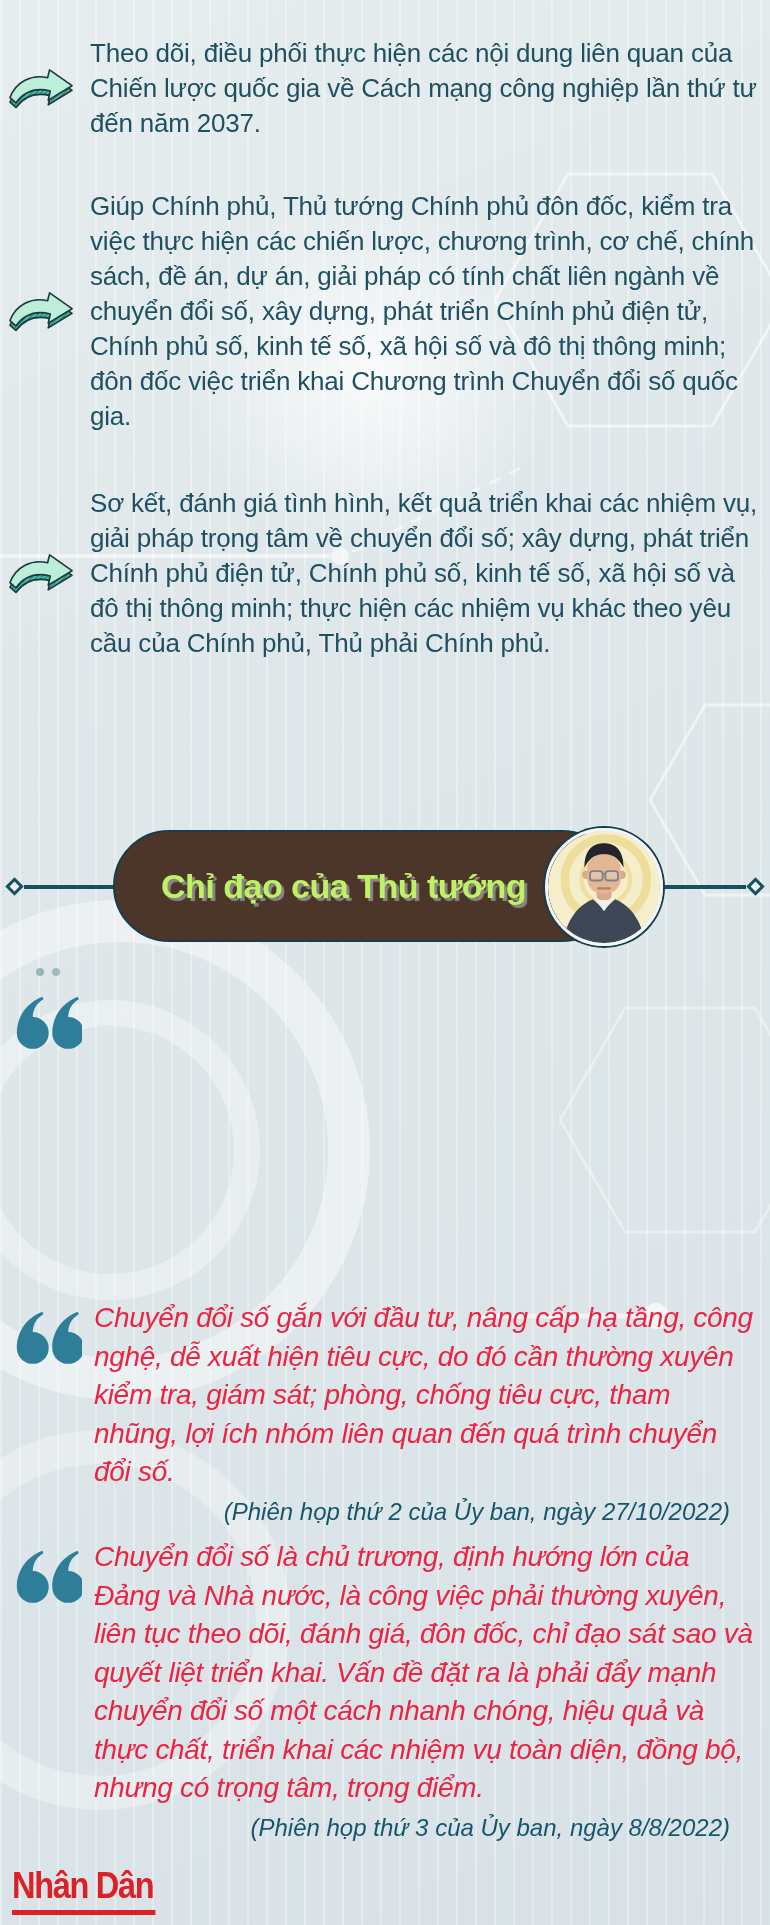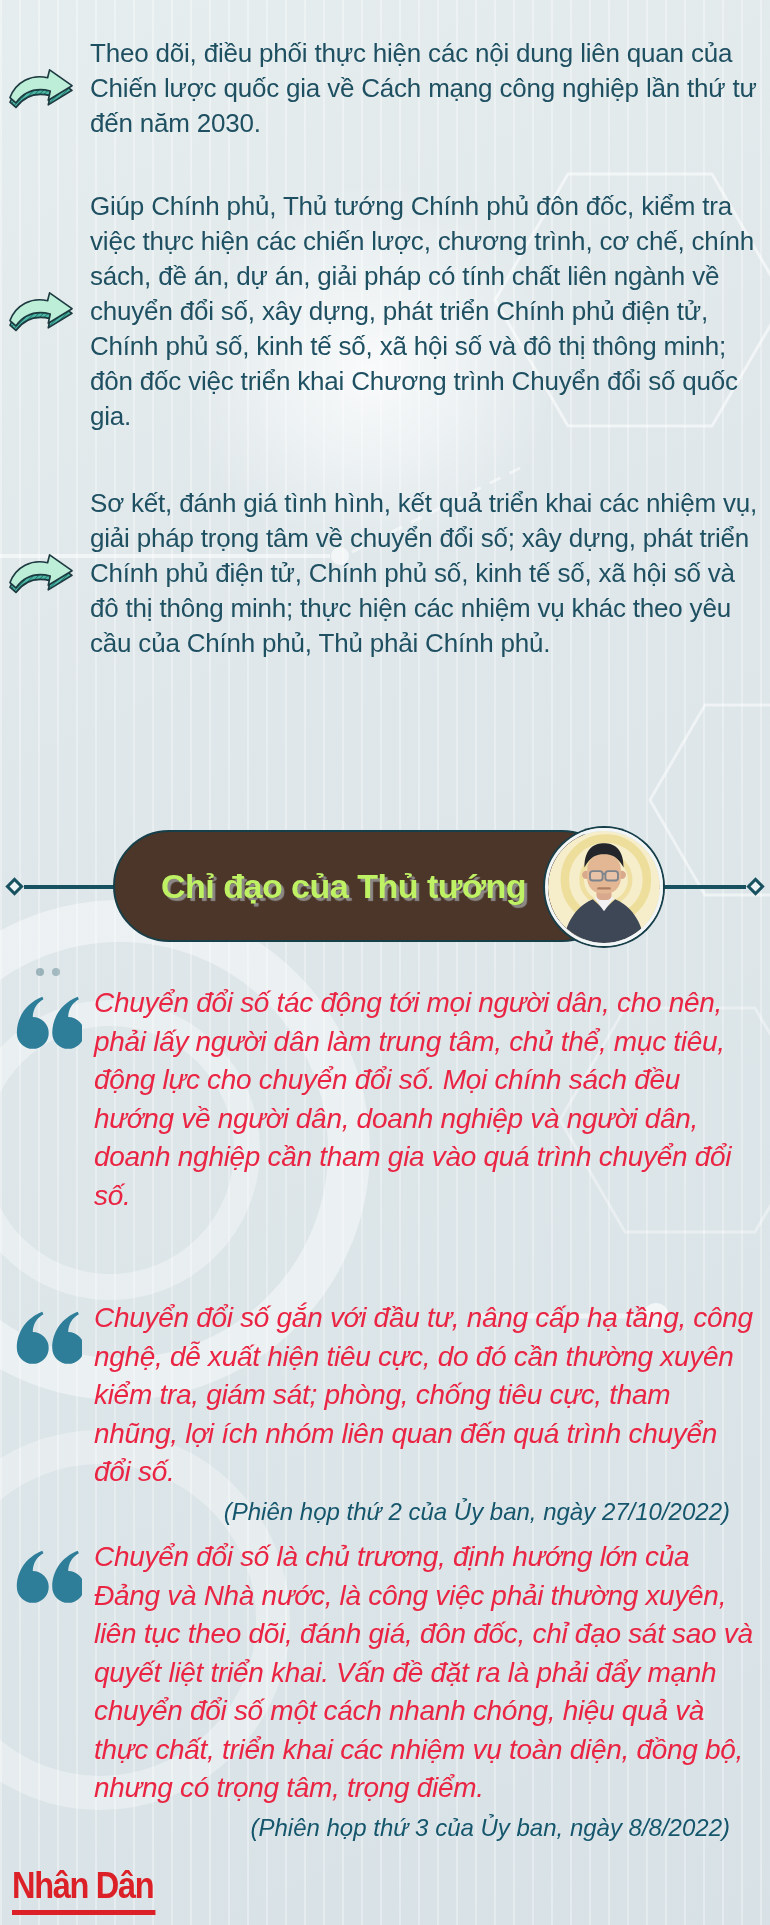--- a/index.html
+++ b/index.html
@@ -108,21 +108,21 @@
       <circle cx="40" cy="972" r="4" fill="rgba(23,80,95,.35)"></circle>
       <circle cx="56" cy="972" r="4" fill="rgba(23,80,95,.3)"></circle>
     </svg>
   </div>
 
   <section class="tasks">
     <div class="task-row">
       <svg class="arrow-ic">
           <use href="#arrowShape"></use>
         </svg>
-      <p class="task-text">Theo dõi, điều phối thực hiện các nội dung liên quan của Chiến lược quốc gia về Cách mạng công nghiệp lần thứ tư đến năm 2030.</p>
+      <p class="task-text">Theo dõi, điều phối thực hiện các nội dung liên quan của Chiến lược quốc gia về Cách mạng công nghiệp lần thứ tư đến năm 2037.</p>
     </div>
     <div class="task-row">
       <svg class="arrow-ic">
           <use href="#arrowShape"></use>
         </svg>
       <p class="task-text">Giúp Chính phủ, Thủ tướng Chính phủ đôn đốc, kiểm tra việc thực hiện các chiến lược, chương trình, cơ chế, chính sách, đề án, dự án, giải pháp có tính chất liên ngành về chuyển đổi số, xây dựng, phát triển Chính phủ điện tử, Chính phủ số, kinh tế số, xã hội số và đô thị thông minh; đôn đốc việc triển khai Chương trình Chuyển đổi số quốc gia.</p>
     </div>
     <div class="task-row">
       <svg class="arrow-ic">
           <use href="#arrowShape"></use>
@@ -161,21 +161,20 @@
         </g>
       </svg>
     </div>
   </section>
 
   <div class="quote q1">
     <svg class="qmark">
         <use href="#quoteShape"></use>
       </svg>
     <div class="qbody">
-      <p class="qtext">Chuyển đổi số tác động tới mọi người dân, cho nên, phải lấy người dân làm trung tâm, chủ thể, mục tiêu, động lực cho chuyển đổi số. Mọi chính sách đều hướng về người dân, doanh nghiệp và người dân, doanh nghiệp cần tham gia vào quá trình chuyển đổi số.</p>
     </div>
   </div>
 
   <div class="quote q2">
     <svg class="qmark">
         <use href="#quoteShape"></use>
       </svg>
     <div class="qbody">
       <p class="qtext">Chuyển đổi số gắn với đầu tư, nâng cấp hạ tầng, công nghệ, dễ xuất hiện tiêu cực, do đó cần thường xuyên kiểm tra, giám sát; phòng, chống tiêu cực, tham nhũng, lợi ích nhóm liên quan đến quá trình chuyển đổi số.</p>
       <p class="qattr">(Phiên họp thứ 2 của Ủy ban, ngày 27/10/2022)</p>

